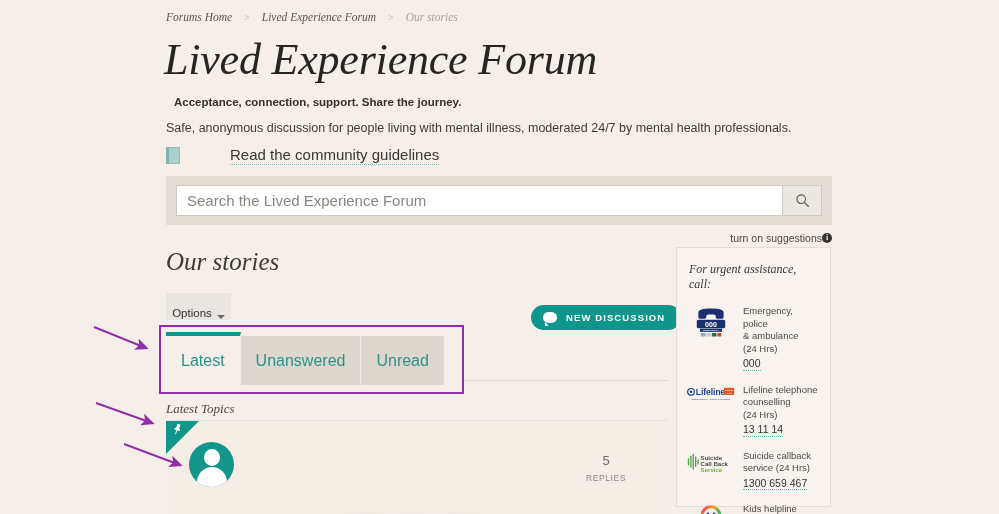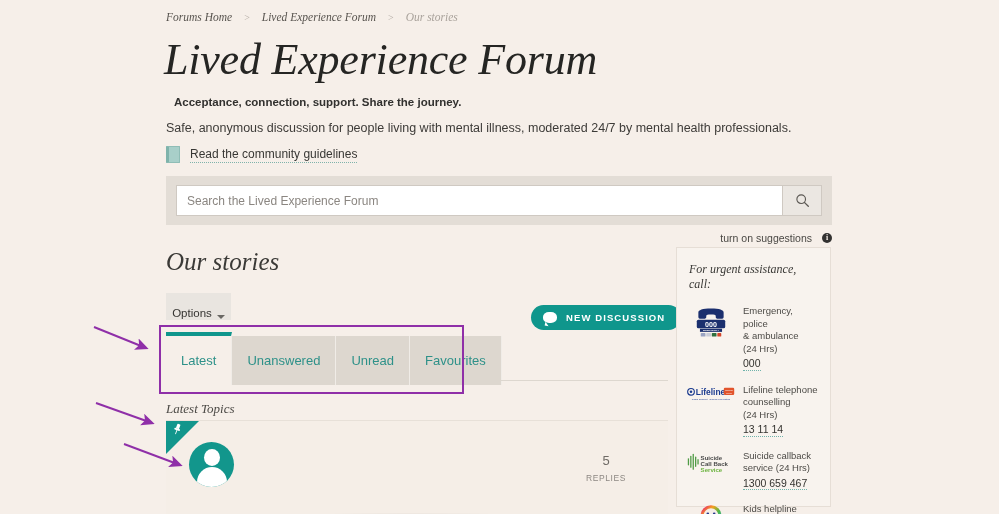--- a/index.html
+++ b/index.html
@@ -55,56 +55,57 @@
     display:flex; align-items:center; gap:10px;
   }
   .book-icon {
     width:14px; height:17px;
     background:#a8cfc9;
     border:1px solid #8fbdb6;
     border-left:3px solid #7fb3ab;
     border-radius:1px;
   }
   .guidelines-link {
-    font-size:12px; color:#383734;
+    font-size:15px; color:#383734;
     text-decoration:none;
     border-bottom:1px dotted #7fb3ab;
     padding-bottom:1px;
+    margin-left:40px;
   }
 
   
   .search-wrap {
     position:absolute; left:166px; top:176px;
     width:666px; height:49px;
     background:#e3ddd6;
     padding:9px 10px;
     display:flex; align-items:stretch;
   }
   .search-input {
     flex:1; height:31px;
     border:1px solid #cfc9c2; border-right:none;
     background:#ffffff;
     font-family:"Liberation Sans", sans-serif;
-    font-size:12px; color:#6e6a66;
+    font-size:15px; color:#6e6a66;
     padding:0 10px;
     outline:none;
   }
   .search-input::placeholder { color:#8b8681; }
   .search-btn {
     width:40px; height:31px;
     border:1px solid #cfc9c2;
     background:#ebe7e2;
     display:flex; align-items:center; justify-content:center;
     cursor:pointer; padding:0;
   }
   .suggestions-row {
     position:absolute; left:0; top:232px; width:832px;
     text-align:right;
     font-size:10.5px; color:#4a4844;
-    display:flex; justify-content:flex-end; align-items:center; gap:10px;
+    display:flex; justify-content:flex-end; align-items:center; gap:0;
   }
   .suggest-link { color:#4a4844; text-decoration:none; }
   .info-dot {
     display:inline-block; width:10px; height:10px; border-radius:50%;
     background:#333231; color:#f6efe9;
     font-size:8px; line-height:10px; text-align:center; font-weight:bold;
     font-family:"Liberation Serif", serif;
   }
 
   
@@ -159,21 +160,21 @@
   .tabs {
     position:absolute; left:166px; top:332px;
     display:flex; align-items:flex-end; height:53px;
   }
   .tab {
     height:49px; min-width:63px; padding:0 15px;
     background:#ddd7cf;
     border:none; border-right:1px solid #f0ece7;
     display:flex; align-items:center; justify-content:center;
     font-family:"Liberation Sans", sans-serif;
-    font-size:13px; color:#2e9189;
+    font-size:16px; color:#2e9189;
     cursor:pointer;
   }
   .tab.active {
     background:#f6efe9;
     border-top:4px solid #0f968c;
     height:53px;
   }
   .tabs-underline {
     position:absolute; left:464px; top:380px; width:204px; height:1px;
     background:#ddd7cf;
@@ -304,21 +305,20 @@
 
   <button class="new-discussion">
     <span class="bubble-icon"></span>
     <span>NEW DISCUSSION</span>
   </button>
 
   <div class="tabs">
     <button class="tab active">Latest</button>
     <button class="tab">Unanswered</button>
     <button class="tab">Unread</button>
-    <button class="tab">Favourites</button>
   </div>
   <div class="tabs-underline"></div>
   <div class="tabs-highlight"></div>
 
   <div class="latest-topics-label">Latest Topics</div>
 
   <div class="topic-row">
     <span class="pin-corner"></span>
     <span class="pin-glyph">
       <svg width="13" height="13" viewBox="0 0 16 16">

